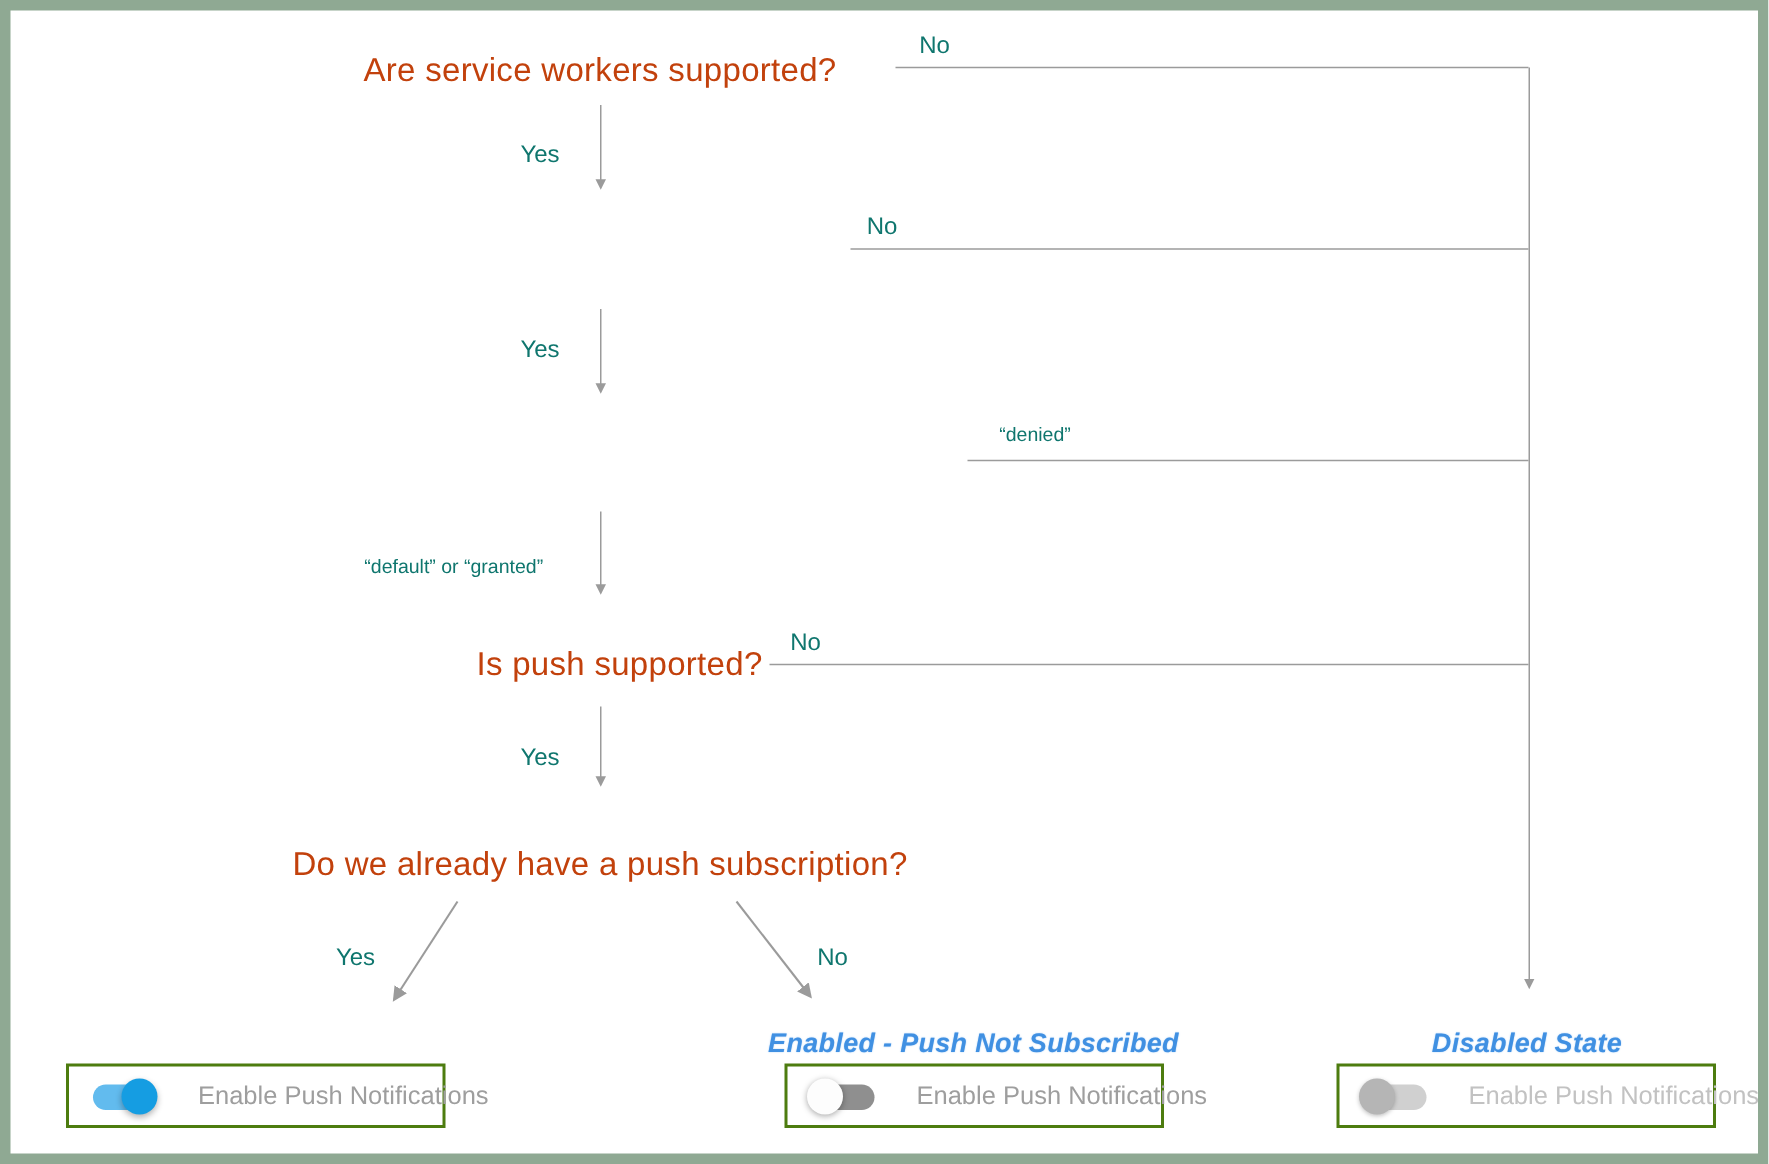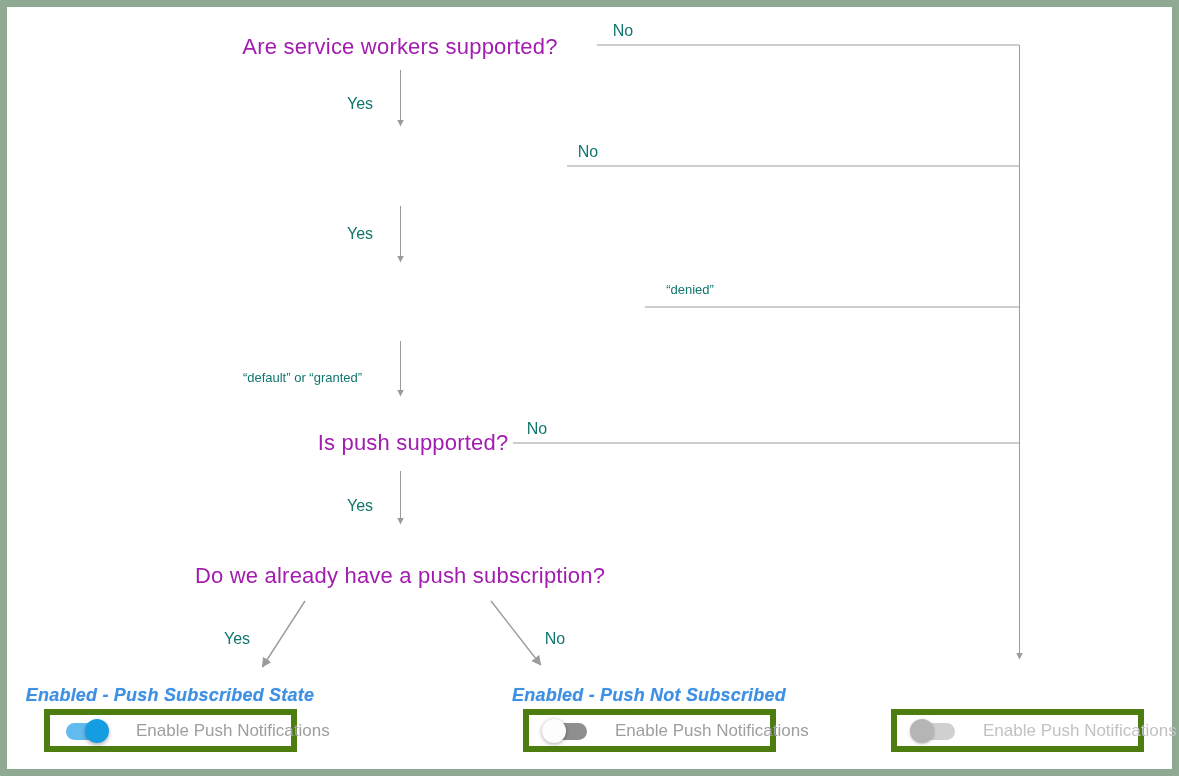--- a/index.html
+++ b/index.html
@@ -7,21 +7,21 @@
     position:relative;
     width:1179px;height:776px;
     background:#ffffff;
     box-shadow: inset 0 0 0 7px rgba(74,116,80,0.62);
     font-family:"Liberation Sans", sans-serif;
     overflow:hidden;
   }
   #flow-svg{position:absolute;left:0;top:0;width:1179px;height:776px;}
   .question{
     position:absolute;
-    color:#a21caf;
+    color:#c2410c;
     font-size:22px;
     line-height:1.22;
     text-align:center;
     letter-spacing:0.2px;
   }
   .nowrap{white-space:nowrap;}
   .edge-label{
     position:absolute;
     color:#0f766e;
     font-size:16px;
@@ -38,21 +38,21 @@
     font-style:italic;
     font-weight:700;
     letter-spacing:0.2px;
     text-shadow:0 0 1px rgba(125,183,240,0.8);
   }
   .card{
     position:absolute;
     top:709px;
     width:253px;height:43px;
     background:#ffffff;
-    border:6px solid #4d7c0f;
+    border:2px solid #4d7c0f;
     box-sizing:border-box;
     display:flex;
     align-items:center;
     padding-left:14px;
   }
   .card-label{
     color:#9e9e9e;
     font-size:17px;
     margin-left:26px;
     white-space:nowrap;
@@ -113,22 +113,22 @@
 
   <div class="edge-label small" style="left:645px;top:283px;width:90px;">“denied”</div>
   <div class="edge-label small" style="left:215px;top:371px;width:175px;text-align:center;">“default” or “granted”</div>
 
   <div class="edge-label" style="left:340px;top:497px;width:40px;">Yes</div>
   <div class="edge-label" style="left:519px;top:420px;width:36px;">No</div>
 
   <div class="edge-label" style="left:217px;top:630px;width:40px;">Yes</div>
   <div class="edge-label" style="left:537px;top:630px;width:36px;">No</div>
 
-  <div class="state-label" style="left:20px;top:685px;">Enabled - Push Subscribed State</div>
   <div class="state-label" style="left:499px;top:685px;">Enabled - Push Not Subscribed State</div>
+  <div class="state-label" style="left:868px;top:685px;">Disabled State</div>
 
   <div class="card" style="left:44px;">
     <div class="switch on">
       <div class="track"></div>
       <div class="knob"></div>
     </div>
     <div class="card-label">Enable Push Notifications</div>
   </div>
 
   <div class="card" style="left:523px;">

